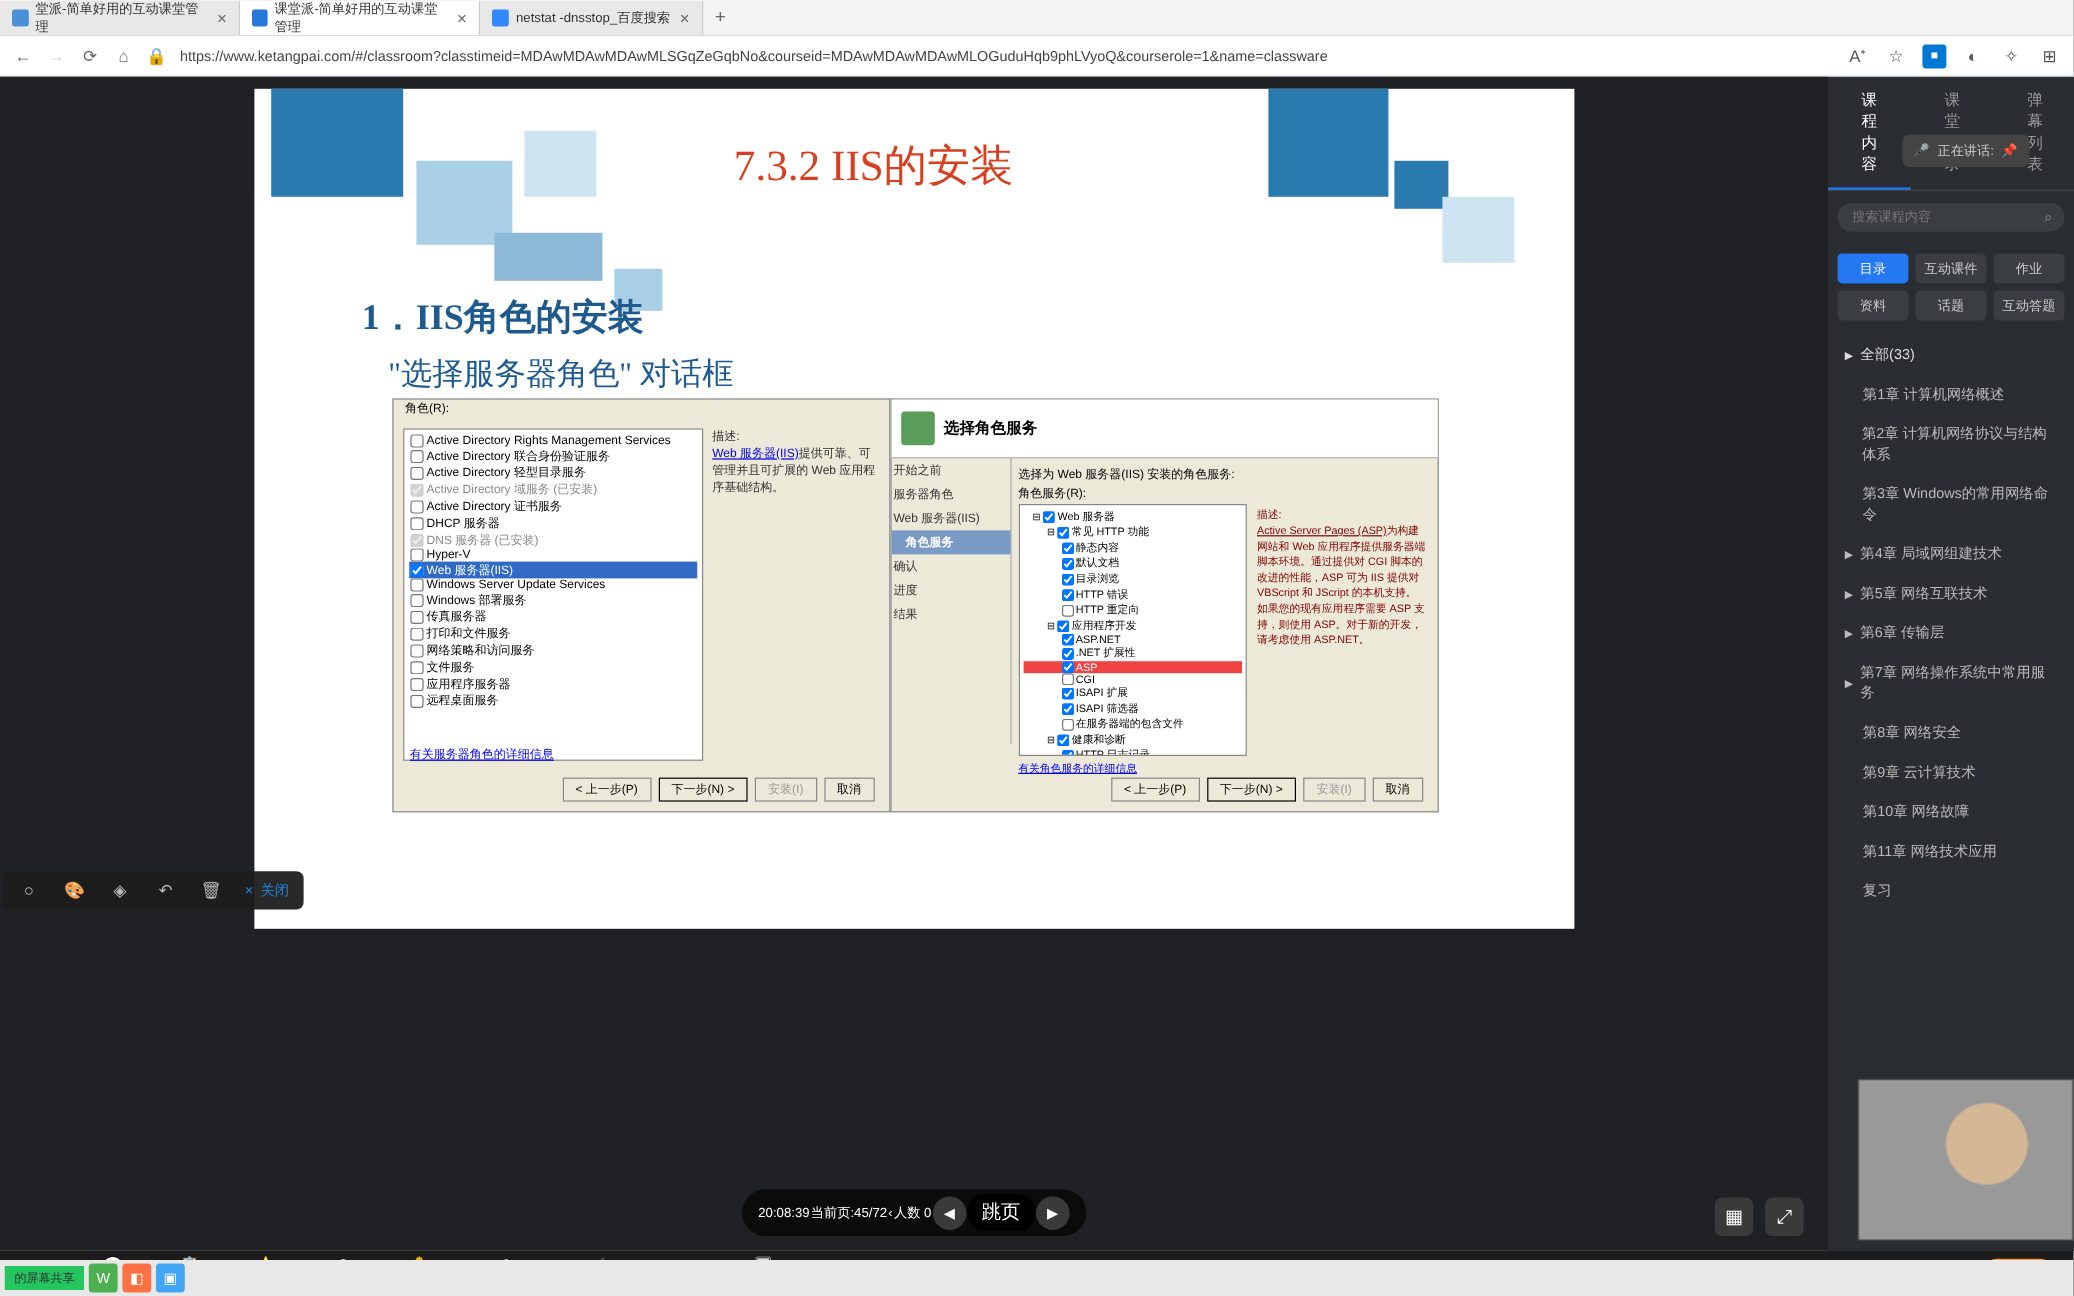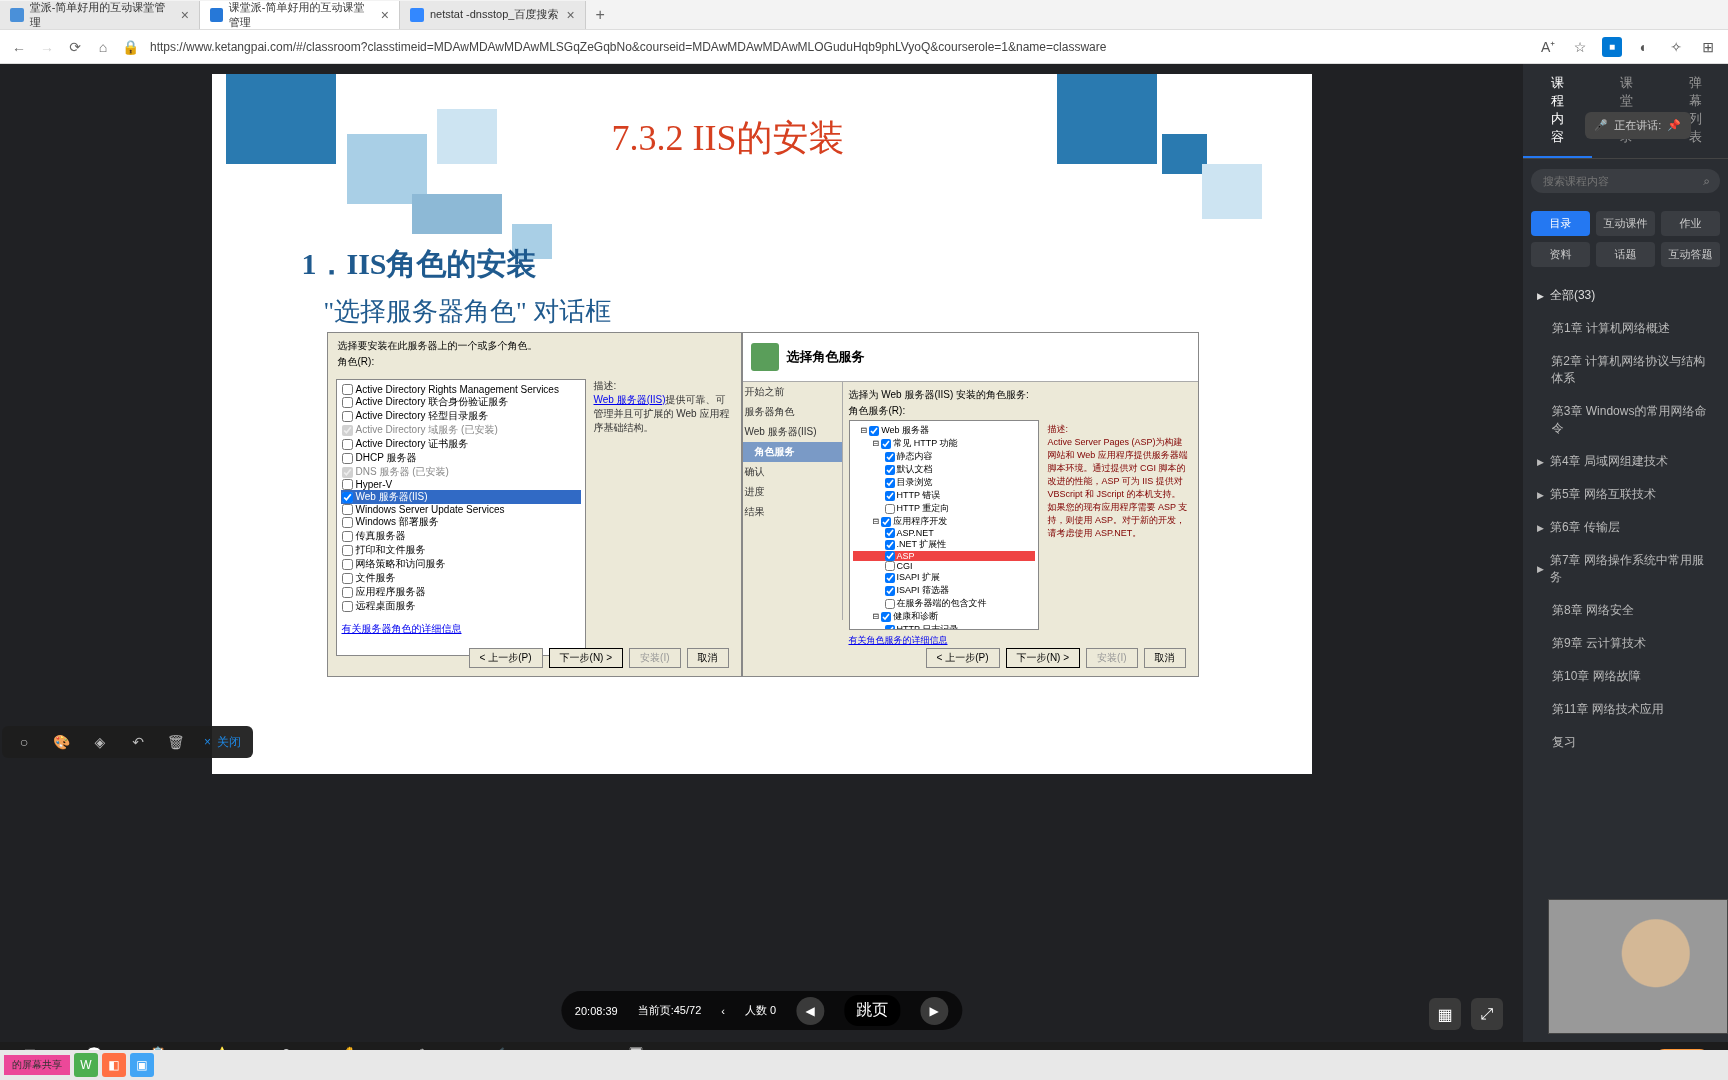--- a/index.html
+++ b/index.html
@@ -63,24 +63,24 @@
 .dlg2-head { background: #fff; padding: 10px 8px; border-bottom: 1px solid #aaa; display: flex; align-items: center; gap: 8px; }
 .dlg2-head .icn { width: 28px; height: 28px; background: #5a9e5a; border-radius: 3px; }
 .tree { border: 1px solid #888; background: #fff; width: 190px; height: 210px; padding: 3px; font-size: 9px; overflow: hidden; }
 .tree-item { padding: 0px 0; display: flex; align-items: center; gap: 2px; }
 .tree-item.i1 { padding-left: 8px; }
 .tree-item.i2 { padding-left: 20px; }
 .tree-item.i3 { padding-left: 32px; }
 .tree-item.sel { background: #ef4444; color: #fff; }
 .tree input { width: 10px; height: 10px; }
 .desc2 { flex: 1; font-size: 9px; color: #800000; padding: 3px; }
-.desc2 .hl { color: #800000; }
-
-
-.slide-controls { position: absolute; bottom: 12px; left: 50%; transform: translateX(-50%); display: flex; align-items: center; gap: 20px; color: #fff; font-size: 11px; background: rgba(0,0,0,0.65); padding: 4px 14px; border-radius: 20px; }
+.desc2 .hl { color: #800000; text-decoration: underline; }
+
+
+.slide-controls { position: absolute; bottom: 12px; left: 50%; transform: translateX(-50%); display: flex; align-items: center; gap: 1px; color: #fff; font-size: 11px; background: rgba(0,0,0,0.65); padding: 4px 14px; border-radius: 20px; }
 .circle-btn { width: 28px; height: 28px; border-radius: 50%; background: #3a3a3a; display: flex; align-items: center; justify-content: center; color: #fff; font-size: 12px; }
 .pill-btn { padding: 5px 12px; border-radius: 14px; background: #000000; font-size: 16px; }
 .sq-btn { width: 32px; height: 32px; border-radius: 6px; background: #3a3a3a; display: flex; align-items: center; justify-content: center; color: #fff; }
 .right-ctrls { position: absolute; bottom: 12px; right: 20px; display: flex; gap: 10px; }
 
 
 .float-tb { position: absolute; left: 2px; top: 662px; background: rgba(30,30,30,0.95); border-radius: 6px; padding: 6px 12px; display: flex; align-items: center; gap: 18px; z-index: 10; }
 .ftb-ic { width: 20px; height: 20px; color: #bbb; display: flex; align-items: center; justify-content: center; font-size: 14px; }
 .ftb-close { display: flex; align-items: center; gap: 6px; color: #1e88e5; font-size: 12px; }
 
@@ -104,21 +104,21 @@
 .camera { position: absolute; right: 0; bottom: 46px; width: 180px; height: 135px; background: #666; border: 1px solid #444; z-index: 20; background-image: radial-gradient(circle at 60% 40%, #d4b896 25%, #999 26%); }
 
 
 .bottom-bar { height: 38px; background: #1c1c1c; display: flex; align-items: center; padding: 0 20px; gap: 44px; position: relative; }
 .bb-item { display: flex; flex-direction: column; align-items: center; color: #ccc; font-size: 10px; gap: 1px; }
 .bb-icon { width: 16px; height: 14px; color: #ccc; font-size: 13px; display: flex; align-items: center; justify-content: center; }
 .end-btn { position: absolute; right: 16px; background: #ff9a3c; color: #fff; border-radius: 14px; padding: 4px 18px; font-size: 12px; }
 
 
 .taskbar { height: 30px; background: #e8e8e8; display: flex; align-items: center; gap: 4px; padding: 0 4px; position: absolute; bottom: 0; width: 100%; }
-.tb-label { background: #ec4899; padding: 3px 8px; font-size: 10px; color: #333; }
+.tb-label { background: #22c55e; padding: 3px 8px; font-size: 10px; color: #333; }
 .tb-ic { width: 24px; height: 24px; border-radius: 3px; display: flex; align-items: center; justify-content: center; font-size: 12px; }
 .tb-ic.g { background: #4caf50; color:#fff; }
 .tb-ic.o { background: #ff7043; color:#fff; }
 .tb-ic.b { background: #42a5f5; color:#fff; }
 </style>
 </head>
 <body>
 
 <div class="browser-tabs">
   <div class="tab">
@@ -165,21 +165,20 @@
       <div class="deco4"></div>
       <div class="deco5"></div>
       <div class="deco6"></div>
       <div class="deco7"></div>
       <div class="deco8"></div>
       <div class="slide-title">7.3.2    IIS的安装</div>
       <div class="sub-title">1．IIS角色的安装</div>
       <div class="sub-title2">"选择服务器角色" 对话框</div>
 
       <div class="dlg dlg1">
-        <div style="padding:6px 10px 2px">选择要安装在此服务器上的一个或多个角色。</div>
         <div style="padding:0 10px 2px">角色(R):</div>
         <div class="dlg-body">
           <div class="rolelist" id="rolelist1">
               <div class="roleitem">
                 <input type="checkbox" style="">
                 <span>Active Directory Rights Management Services</span>
               </div>
               <div class="roleitem">
                 <input type="checkbox" style="">
                 <span>Active Directory 联合身份验证服务</span>

